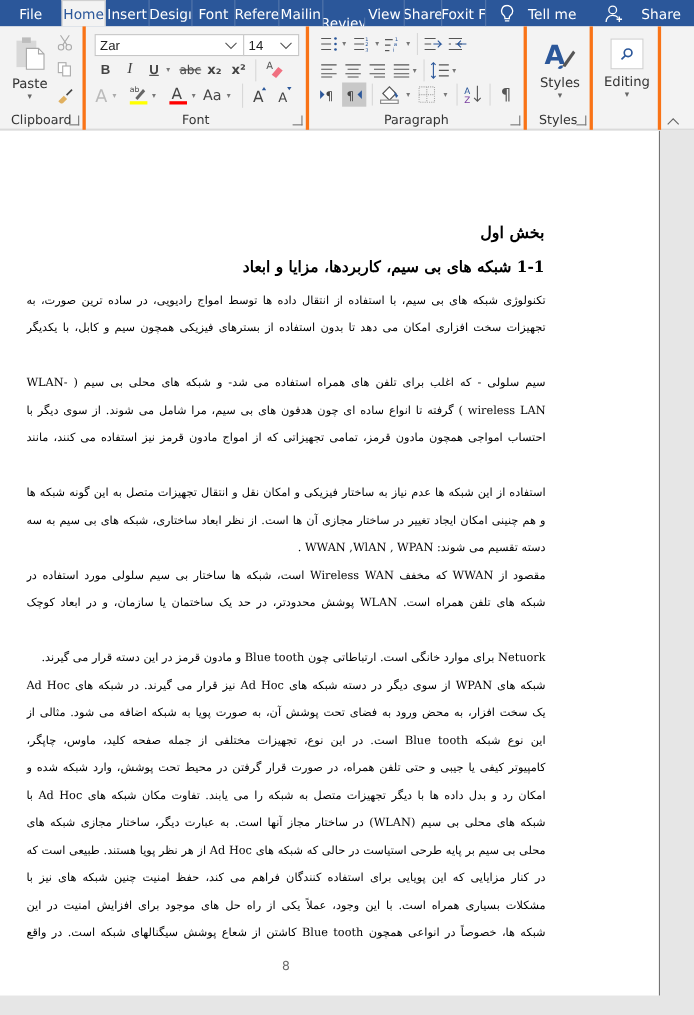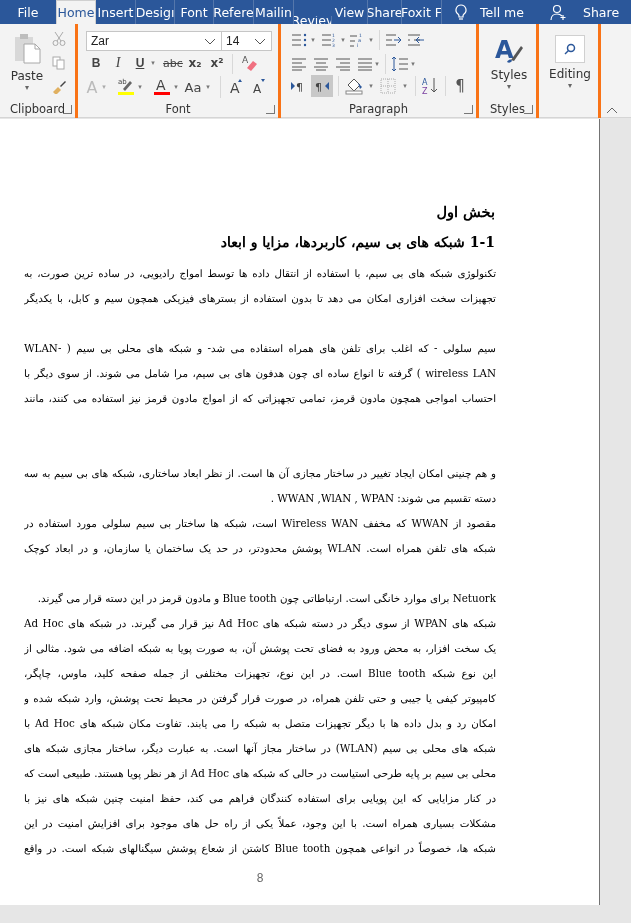--- a/index.html
+++ b/index.html
@@ -307,20 +307,21 @@
 
 <div class="page">
   <div class="h1">بخش اول</div>
   <div class="h2">1-1 شبکه های بی سیم، کاربردها، مزایا و ابعاد</div>
 
   <div class="body-line" style="top:142px">تکنولوژی شبکه های بی سیم، با استفاده از انتقال داده ها توسط امواج رادیویی، در ساده ترین صورت، به</div>
   <div class="body-line" style="top:167px">تجهیزات سخت افزاری امکان می دهد تا بدون استفاده از بسترهای فیزیکی همچون سیم و کابل، با یکدیگر</div>
   <div class="body-line" style="top:217px">سیم سلولی - که اغلب برای تلفن های همراه استفاده می شد- و شبکه های محلی بی سیم ( -WLAN</div>
   <div class="body-line" style="top:242px">wireless LAN ) گرفته تا انواع ساده ای چون هدفون های بی سیم، مرا شامل می شوند. از سوی دیگر با</div>
   <div class="body-line" style="top:267px">احتساب امواجی همچون مادون قرمز، تمامی تجهیزاتی که از امواج مادون قرمز نیز استفاده می کنند، مانند</div>
+  <div class="body-line" style="top:317px">استفاده از این شبکه ها عدم نیاز به ساختار فیزیکی و امکان نقل و انتقال تجهیزات متصل به این گونه شبکه ها</div>
   <div class="body-line" style="top:342px">و هم چنینی امکان ایجاد تغییر در ساختار مجازی آن ها است. از نظر ابعاد ساختاری، شبکه های بی سیم به سه</div>
   <div class="body-line last" style="top:367px">دسته تقسیم می شوند: WWAN ,WlAN , WPAN .</div>
   <div class="body-line" style="top:392px">مقصود از WWAN که مخفف Wireless WAN است، شبکه ها ساختار بی سیم سلولی مورد استفاده   در</div>
   <div class="body-line" style="top:417px">شبکه های تلفن همراه است. WLAN پوشش محدودتر، در حد یک ساختمان یا سازمان، و در ابعاد کوچک</div>
   <div class="body-line last" style="top:467px">Netuork برای موارد خانگی است. ارتباطاتی چون Blue tooth و مادون قرمز در این دسته قرار می گیرند.</div>
   <div class="body-line" style="top:492px">شبکه های WPAN از سوی دیگر در دسته شبکه های Ad Hoc نیز قرار می گیرند. در شبکه های Ad Hoc</div>
   <div class="body-line" style="top:517px">یک سخت افزار، به محض ورود به فضای تحت پوشش آن، به صورت پویا به شبکه اضافه می شود. مثالی از</div>
   <div class="body-line" style="top:542px">این نوع شبکه Blue tooth است. در این نوع، تجهیزات مختلفی از جمله صفحه کلید، ماوس، چاپگر،</div>
   <div class="body-line" style="top:567px">کامپیوتر کیفی یا جیبی و حتی تلفن همراه، در صورت قرار گرفتن در محیط تحت پوشش، وارد شبکه شده و</div>
   <div class="body-line" style="top:592px">امکان رد و بدل داده ها با دیگر تجهیزات متصل به شبکه را می یابند. تفاوت مکان شبکه های Ad Hoc با</div>

